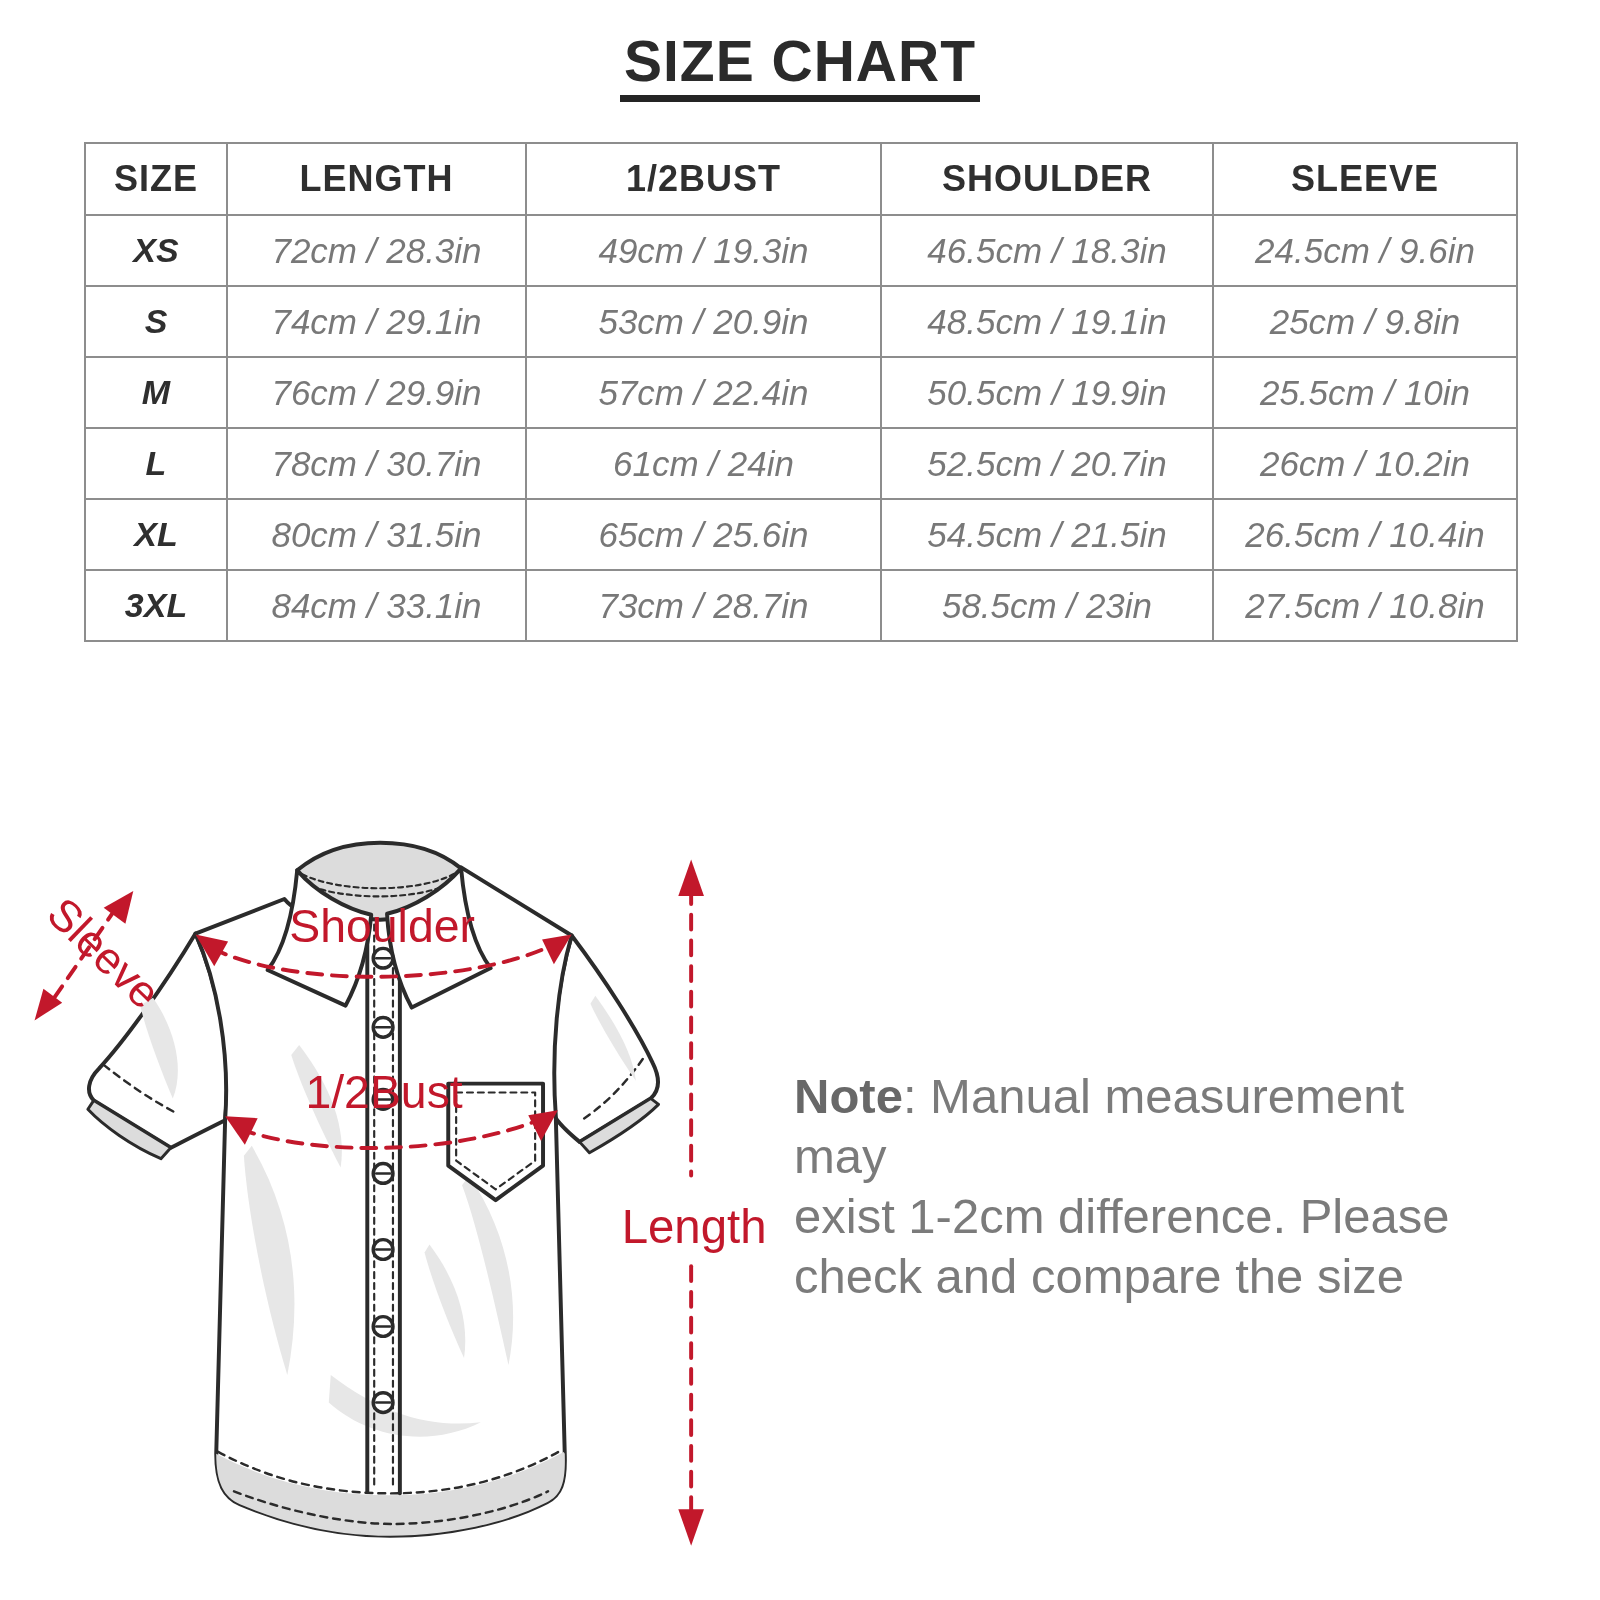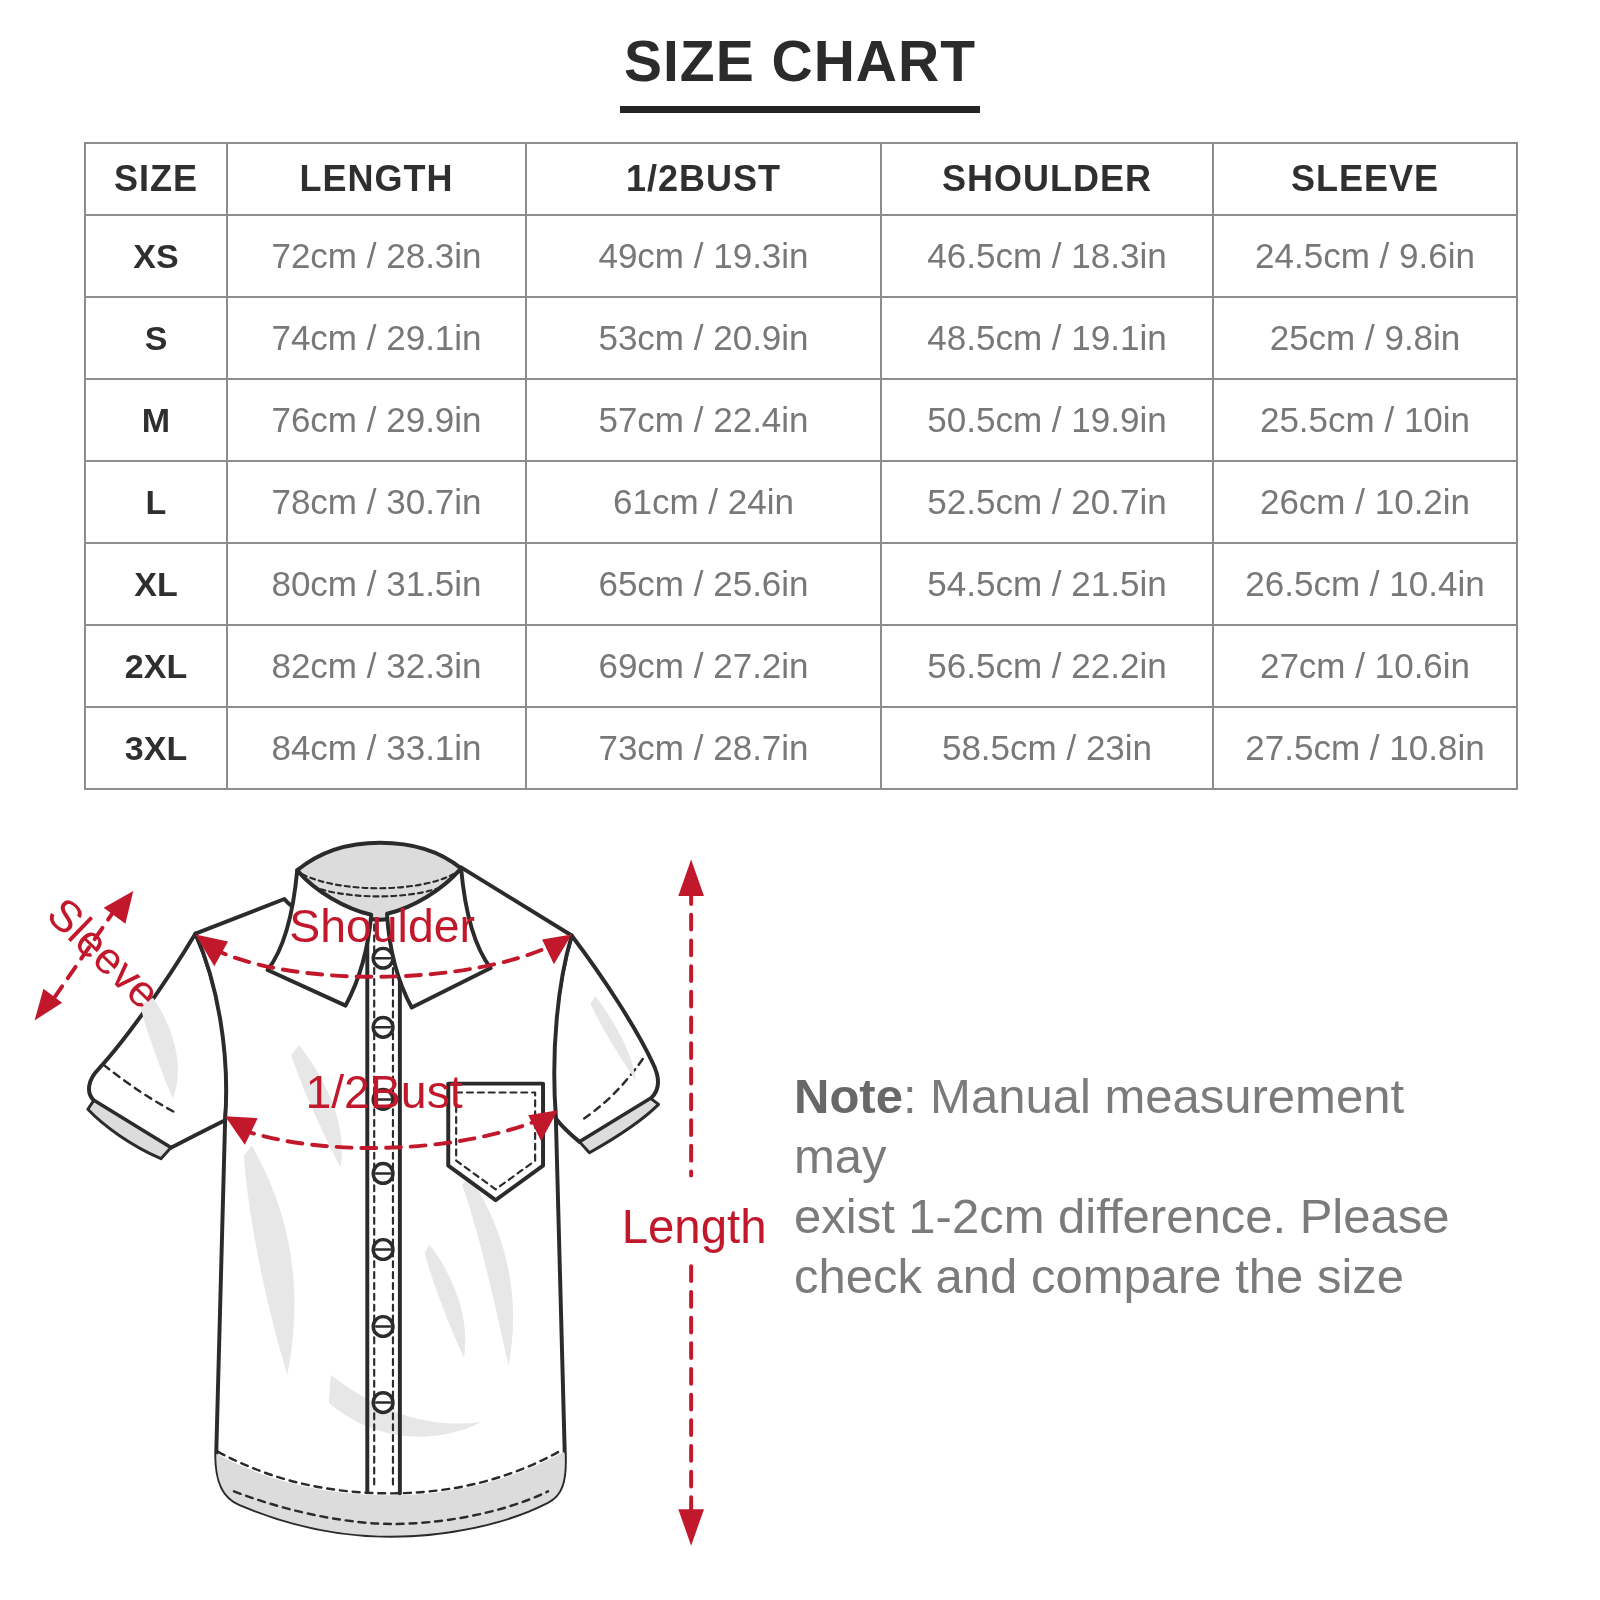--- a/index.html
+++ b/index.html
@@ -4,33 +4,33 @@
 <style>
   html,body{margin:0;padding:0;}
   body{
     width:1600px;height:1600px;position:relative;background:#ffffff;
     font-family:"Liberation Sans", sans-serif;overflow:hidden;
   }
   
   .title-wrap{position:absolute;top:28px;left:0;width:1600px;text-align:center;}
   .title{
     display:inline-block;font-size:57px;font-weight:bold;color:#2b2b2b;
-    letter-spacing:1px;border-bottom:7px solid #242424;padding:0 4px 12px 4px;
+    letter-spacing:1px;border-bottom:7px solid #242424;padding:0 4px 1px 4px;
   }
   
   .size-table{
     position:absolute;left:84px;top:142px;width:1432px;
     border-collapse:collapse;table-layout:fixed;background:#ffffff;
   }
   .size-table th,.size-table td{
     border:2px solid #8d8d8d;text-align:center;vertical-align:middle;
     padding:0;white-space:nowrap;overflow:hidden;
   }
   .size-table thead tr{height:72px;}
-  .size-table tbody tr{height:82px;}
+  .size-table tbody tr{height:71px;font-style:italic;}
   .size-table thead th{font-size:36px;font-weight:bold;color:#2f2f2f;letter-spacing:1px;}
   .size-table tbody th{font-size:34px;font-weight:bold;color:#2f2f2f;}
   .size-table tbody td{font-size:35px;font-weight:normal;color:#787878;}
   
   .diagram{position:absolute;left:0;top:820px;width:780px;height:780px;}
   
   .note{
     position:absolute;left:794px;top:1066px;width:716px;
     font-size:49px;line-height:60px;color:#7b7b7b;
   }
@@ -92,27 +92,20 @@
       <td>26cm / 10.2in</td>
     </tr>
     <tr>
       <th>XL</th>
       <td>80cm / 31.5in</td>
       <td>65cm / 25.6in</td>
       <td>54.5cm / 21.5in</td>
       <td>26.5cm / 10.4in</td>
     </tr>
     <tr>
-      <th>2XL</th>
-      <td>82cm / 32.3in</td>
-      <td>69cm / 27.2in</td>
-      <td>56.5cm / 22.2in</td>
-      <td>27cm / 10.6in</td>
-    </tr>
-    <tr>
       <th>3XL</th>
       <td>84cm / 33.1in</td>
       <td>73cm / 28.7in</td>
       <td>58.5cm / 23in</td>
       <td>27.5cm / 10.8in</td>
     </tr>
   </tbody>
 </table>
 
 <svg class="diagram" viewBox="0 820 780 790" xmlns="http://www.w3.org/2000/svg">

